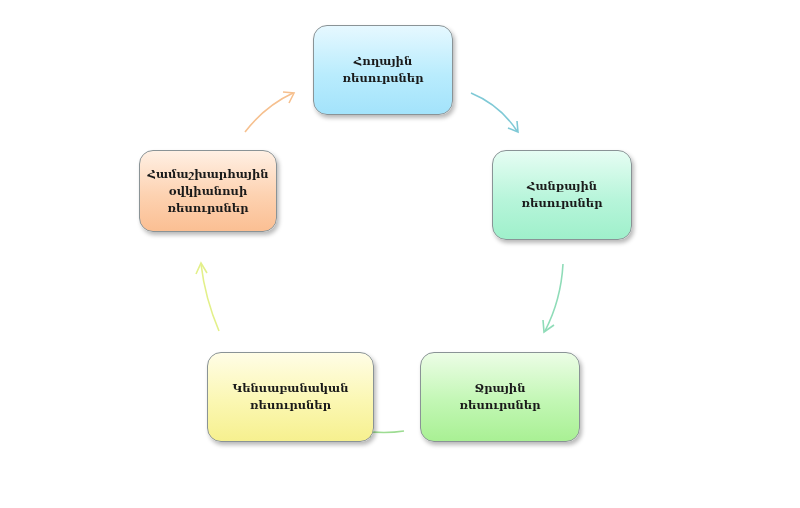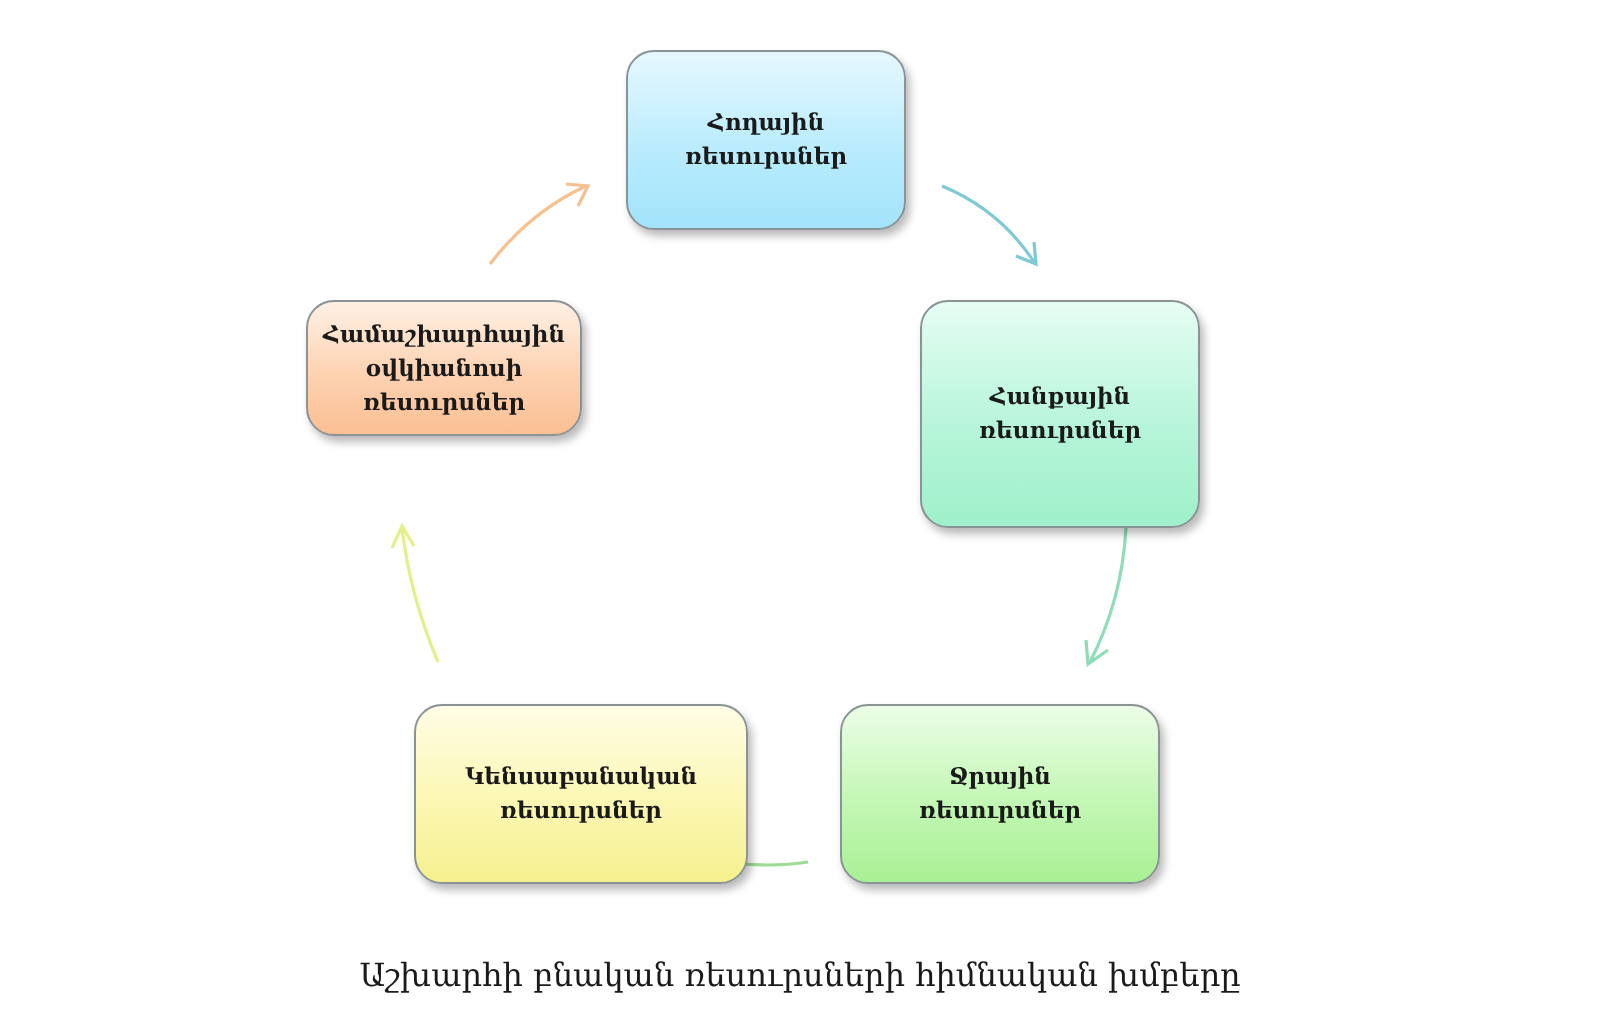--- a/index.html
+++ b/index.html
@@ -40,27 +40,27 @@
       font-family: "DejaVu Serif", "Liberation Serif", serif;
       font-weight: bold;
       font-size: 11.5px;
       line-height: 17px;
       color: #1a1a1a;
       white-space: pre-line;
       padding: 0 6px;
     }
     .n-top    { left: 313px; top: 25px;  width: 140px; height: 90px;
                 background: linear-gradient(180deg, #e6f8ff 0%, #b9ecfd 55%, #a3e3fb 100%); }
-    .n-right  { left: 460px; top: 150px; width: 140px; height: 114px;
+    .n-right  { left: 492px; top: 150px; width: 140px; height: 90px;
                 background: linear-gradient(180deg, #e6fdf3 0%, #b7f5da 55%, #9ff0cb 100%); }
     .n-bright { left: 420px; top: 352px; width: 160px; height: 90px;
                 background: linear-gradient(180deg, #ecfde6 0%, #c2f7b4 55%, #a9f094 100%); }
     .n-bleft  { left: 207px; top: 352px; width: 167px; height: 90px;
                 background: linear-gradient(180deg, #fffde6 0%, #fbf7b2 55%, #f6f08f 100%); }
-    .n-left   { left: 153px; top: 150px; width: 138px; height: 68px;
+    .n-left   { left: 139px; top: 150px; width: 138px; height: 82px;
                 background: linear-gradient(180deg, #fff0e4 0%, #fdd2b1 55%, #fbbf93 100%); }
     .caption {
       position: absolute;
       left: 0; top: 478px;
       width: 800px;
       text-align: center;
       font-family: "DejaVu Serif", "Liberation Serif", serif;
       font-size: 16px;
       color: #1a1a1a;
     }
@@ -117,14 +117,13 @@
     <span class="node-label">Կենսաբանական
 ռեսուրսներ</span>
   </div>
 
   <div class="node n-left">
     <span class="node-label">Համաշխարհային
 օվկիանոսի
 ռեսուրսներ</span>
   </div>
 
-  <div class="caption">Աշխարհի բնական ռեսուրսների հիմնական խմբերը</div>
 </div>
 
 </body></html>

